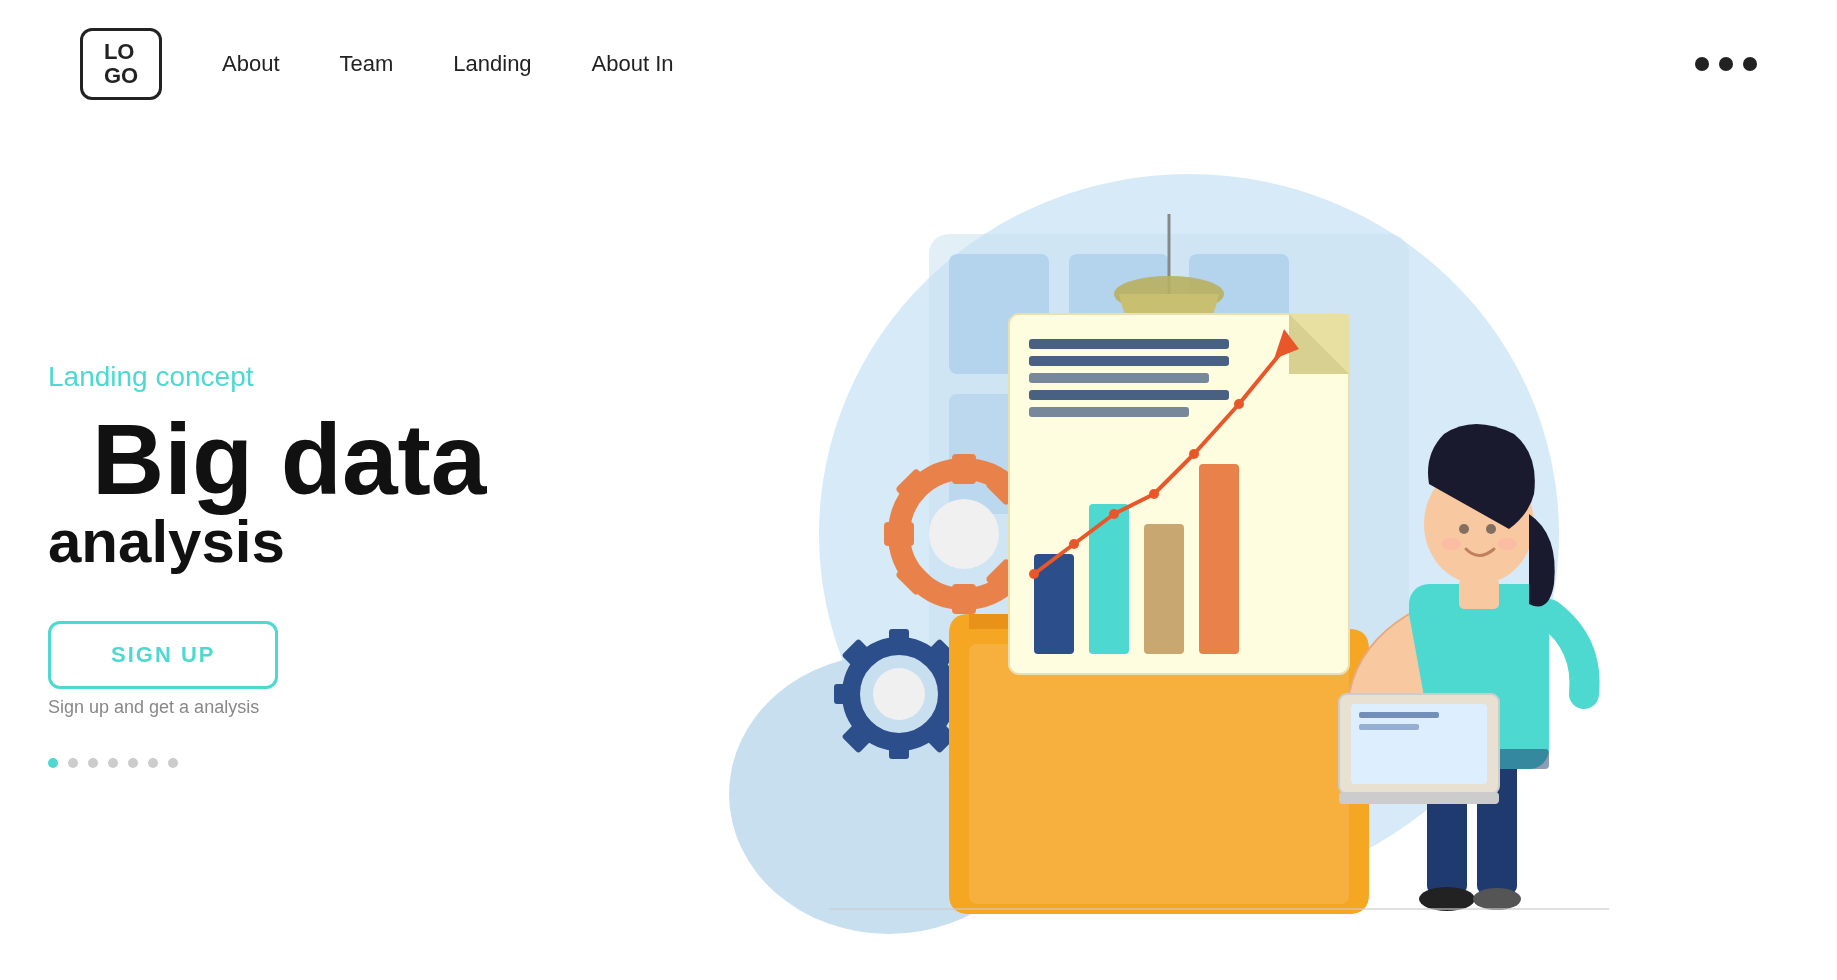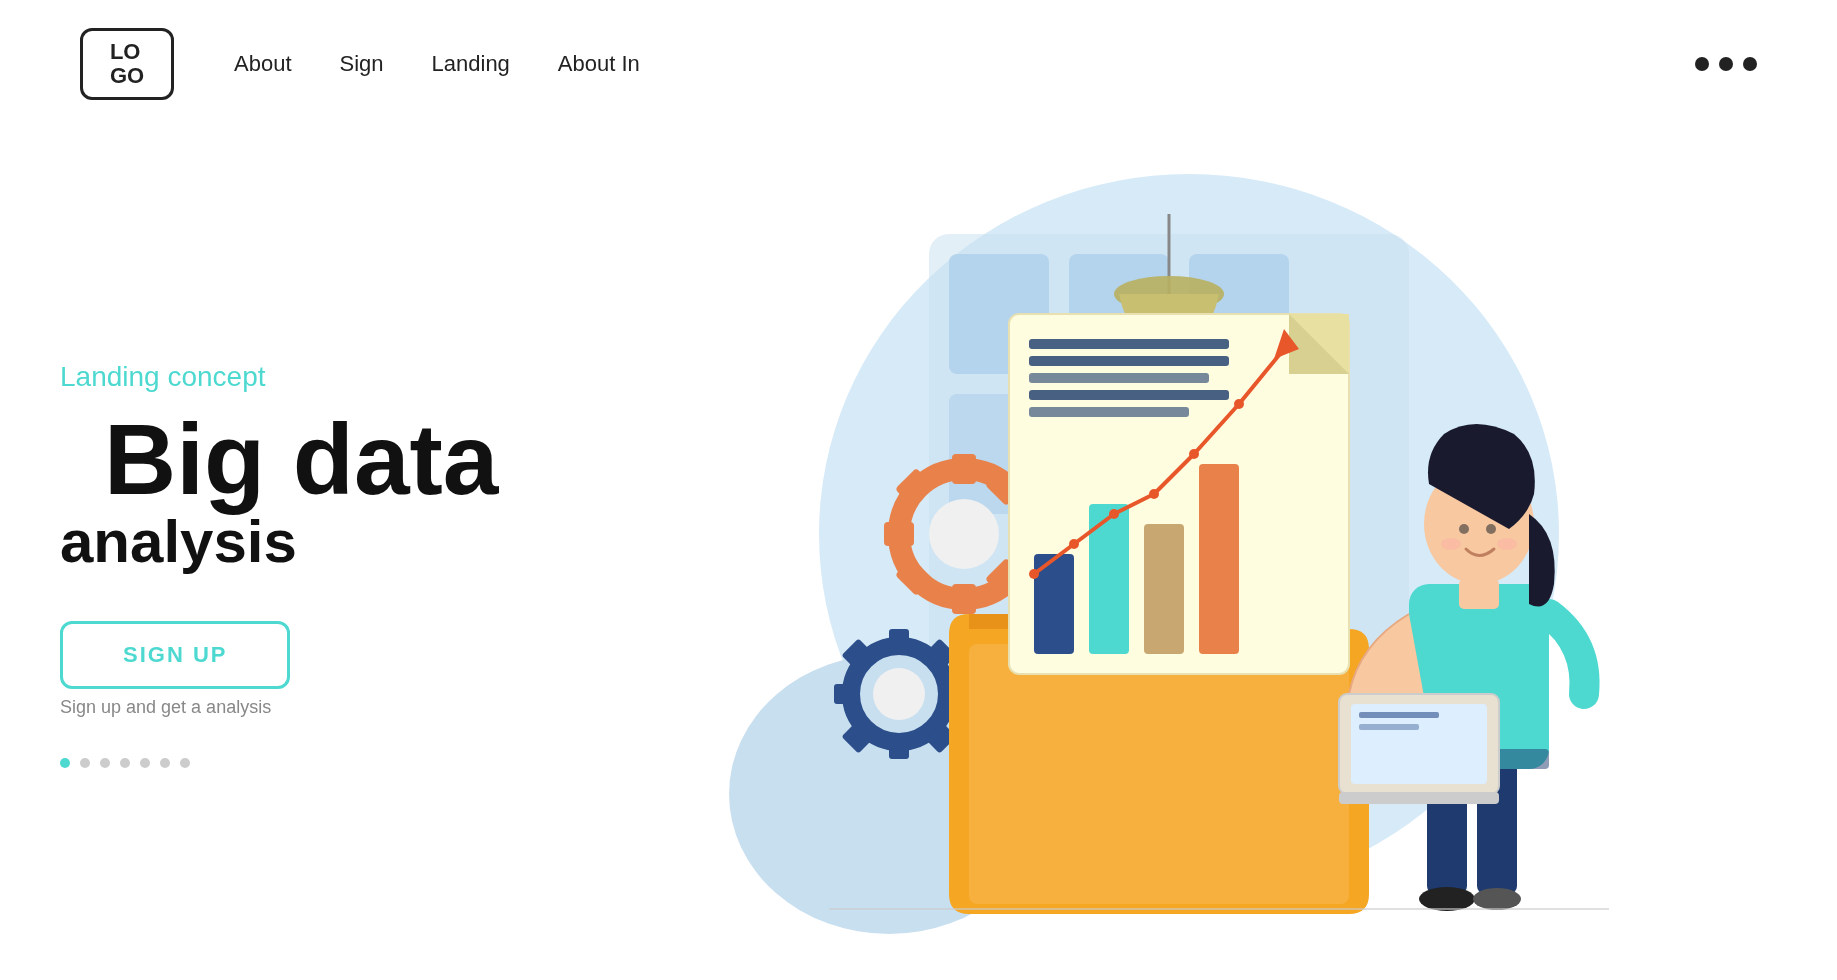--- a/index.html
+++ b/index.html
@@ -14,37 +14,37 @@
 
     
     .header {
       display: flex;
       align-items: center;
       padding: 28px 80px;
       position: relative;
       z-index: 10;
     }
     .logo {
-      width: 94px;
+      width: 82px;
       height: 72px;
       border: 3px solid #222;
       border-radius: 12px;
       display: flex;
       align-items: center;
       justify-content: center;
       font-weight: 900;
       font-size: 22px;
       line-height: 1.1;
       color: #222;
       margin-right: 60px;
       flex-shrink: 0;
     }
     nav {
       display: flex;
-      gap: 48px;
+      gap: 60px;
       align-items: center;
     }
     nav a {
       text-decoration: none;
       color: #222;
       font-size: 22px;
       font-weight: 400;
     }
     .dots-menu {
       position: absolute;
@@ -58,21 +58,21 @@
       width: 14px;
       height: 14px;
       background: #222;
       border-radius: 50%;
     }
 
     
     .main {
       display: flex;
       align-items: center;
-      padding: 0 60px;
+      padding: 0 48px;
       height: calc(980px - 128px);
       position: relative;
     }
 
     
     .left-content {
       flex: 0 0 520px;
       padding-top: 20px;
     }
     .label-concept {
@@ -145,21 +145,21 @@
 
 <header class="header">
   <div class="logo">
     <div>
       <span>LO</span><br>
       <span>GO</span>
     </div>
   </div>
   <nav>
     <a href="#">About</a>
-    <a href="#">Sign</a>
+    <a href="#">Team</a>
     <a href="#">Landing</a>
     <a href="#">About In</a>
   </nav>
   <div class="dots-menu">
     <div class="dot"></div>
     <div class="dot"></div>
     <div class="dot"></div>
   </div>
 </header>
 

